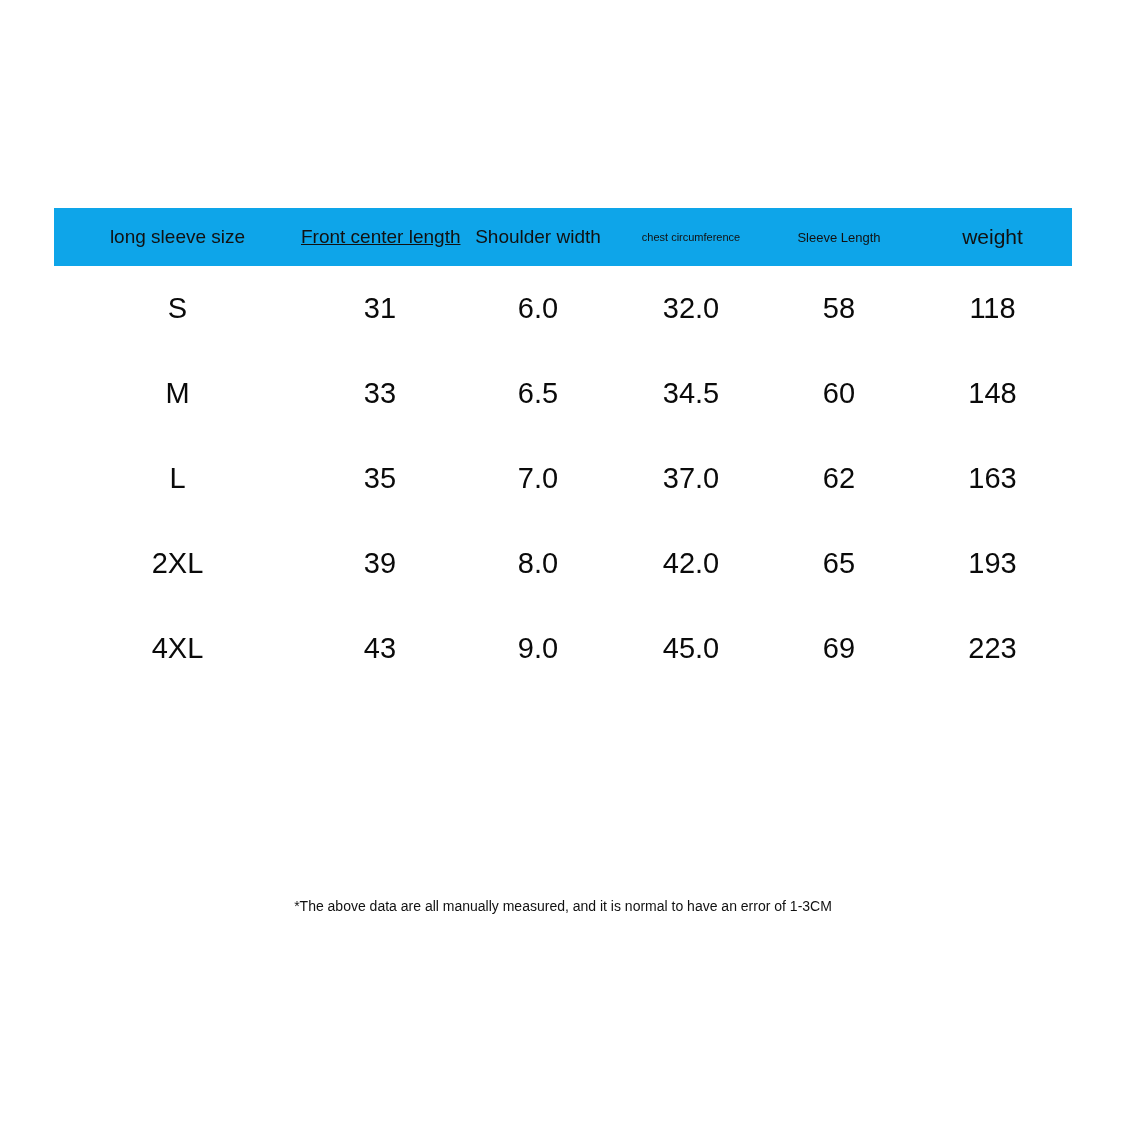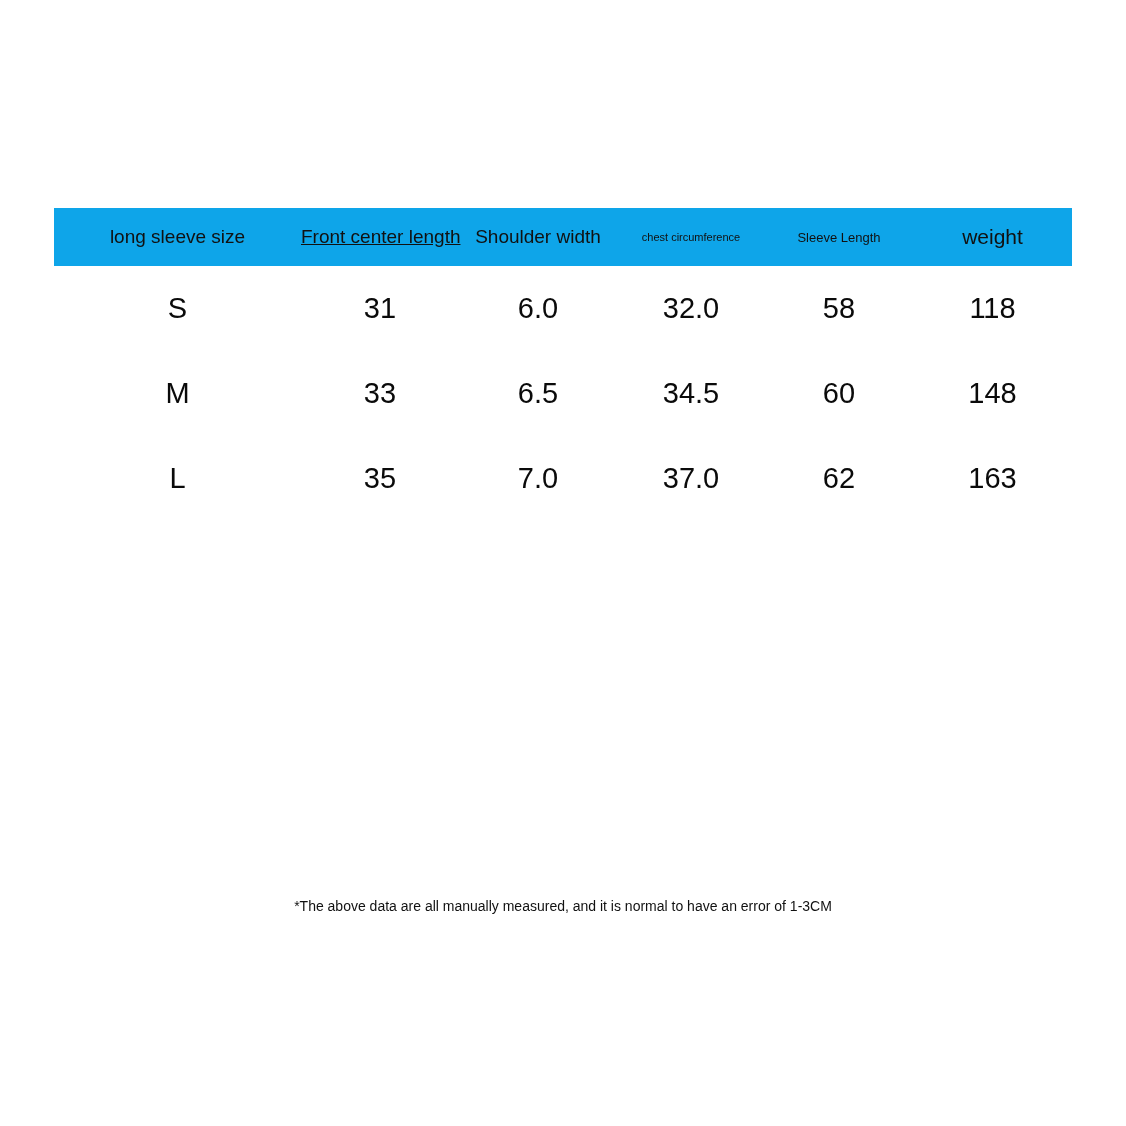--- a/index.html
+++ b/index.html
@@ -128,17 +128,33 @@
         <td>148</td>
       </tr>
       <tr>
         <td class="label">L</td>
         <td>35</td>
         <td>7.0</td>
         <td>37.0</td>
         <td>62</td>
         <td>163</td>
       </tr>
+      <tr>
+        <td class="label">2XL</td>
+        <td>39</td>
+        <td>8.0</td>
+        <td>42.0</td>
+        <td>65</td>
+        <td>193</td>
+      </tr>
+      <tr>
+        <td class="label">4XL</td>
+        <td>43</td>
+        <td>9.0</td>
+        <td>45.0</td>
+        <td>69</td>
+        <td>223</td>
+      </tr>
     </tbody>
   </table>
 </div>
 
 <div class="footnote">*The above data are all manually measured, and it is normal to have an error of 1-3CM</div>
 
 </body></html>

